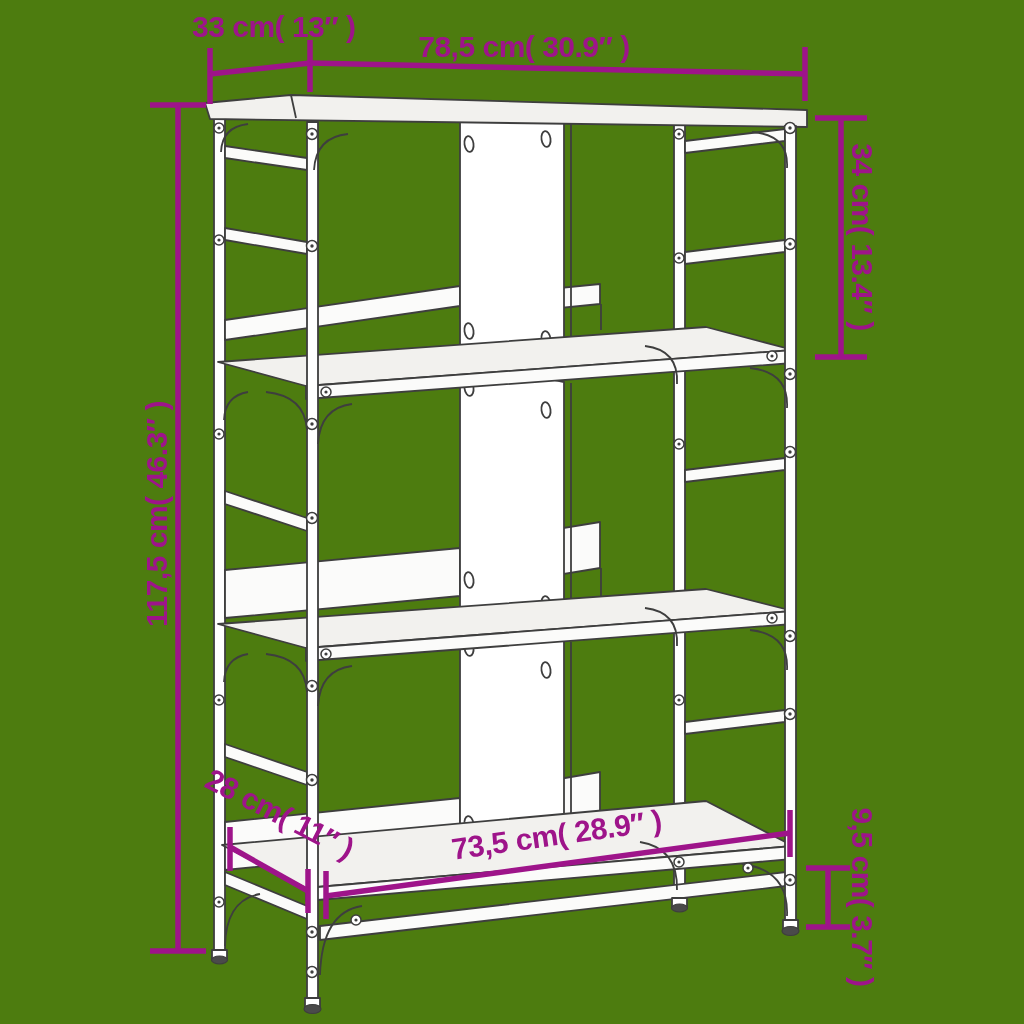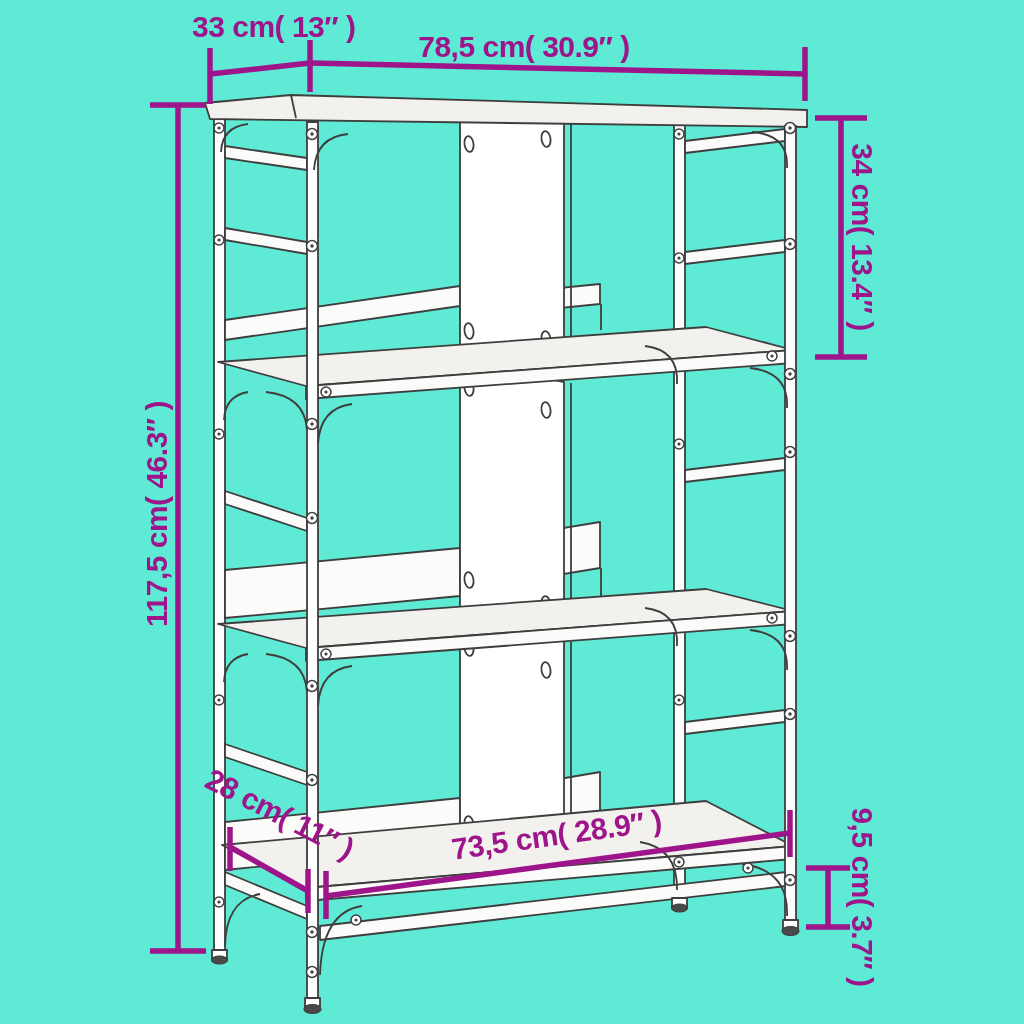--- a/index.html
+++ b/index.html
@@ -1,16 +1,16 @@
 <!DOCTYPE html>
 <html><head>
 <meta charset="utf-8">
 <style>
   html,body{margin:0;padding:0;background:#ffffff;}
-  .stage{position:relative;width:1024px;height:1024px;background:#5eead4;overflow:hidden;
+  .stage{position:relative;width:1024px;height:1024px;background:#4d7c0f;overflow:hidden;
          font-family:"Liberation Sans",sans-serif;}
   svg{display:block;}
   
   .ln{fill:none;stroke:#3e3e3e;stroke-width:1.8;stroke-linejoin:round;}
   .panel{fill:#ffffff;stroke:#3e3e3e;stroke-width:1.8;stroke-linejoin:round;}
   .face{fill:#f2f1ee;stroke:#3e3e3e;stroke-width:1.8;stroke-linejoin:round;}
   .band{fill:#fbfbfa;stroke:#3e3e3e;stroke-width:1.8;stroke-linejoin:round;}
   .screw{fill:#ffffff;stroke:#3e3e3e;stroke-width:1.5;}
   .screwdot{fill:#3e3e3e;stroke:none;}
   .hole{fill:#ffffff;stroke:#3e3e3e;stroke-width:1.8;}

